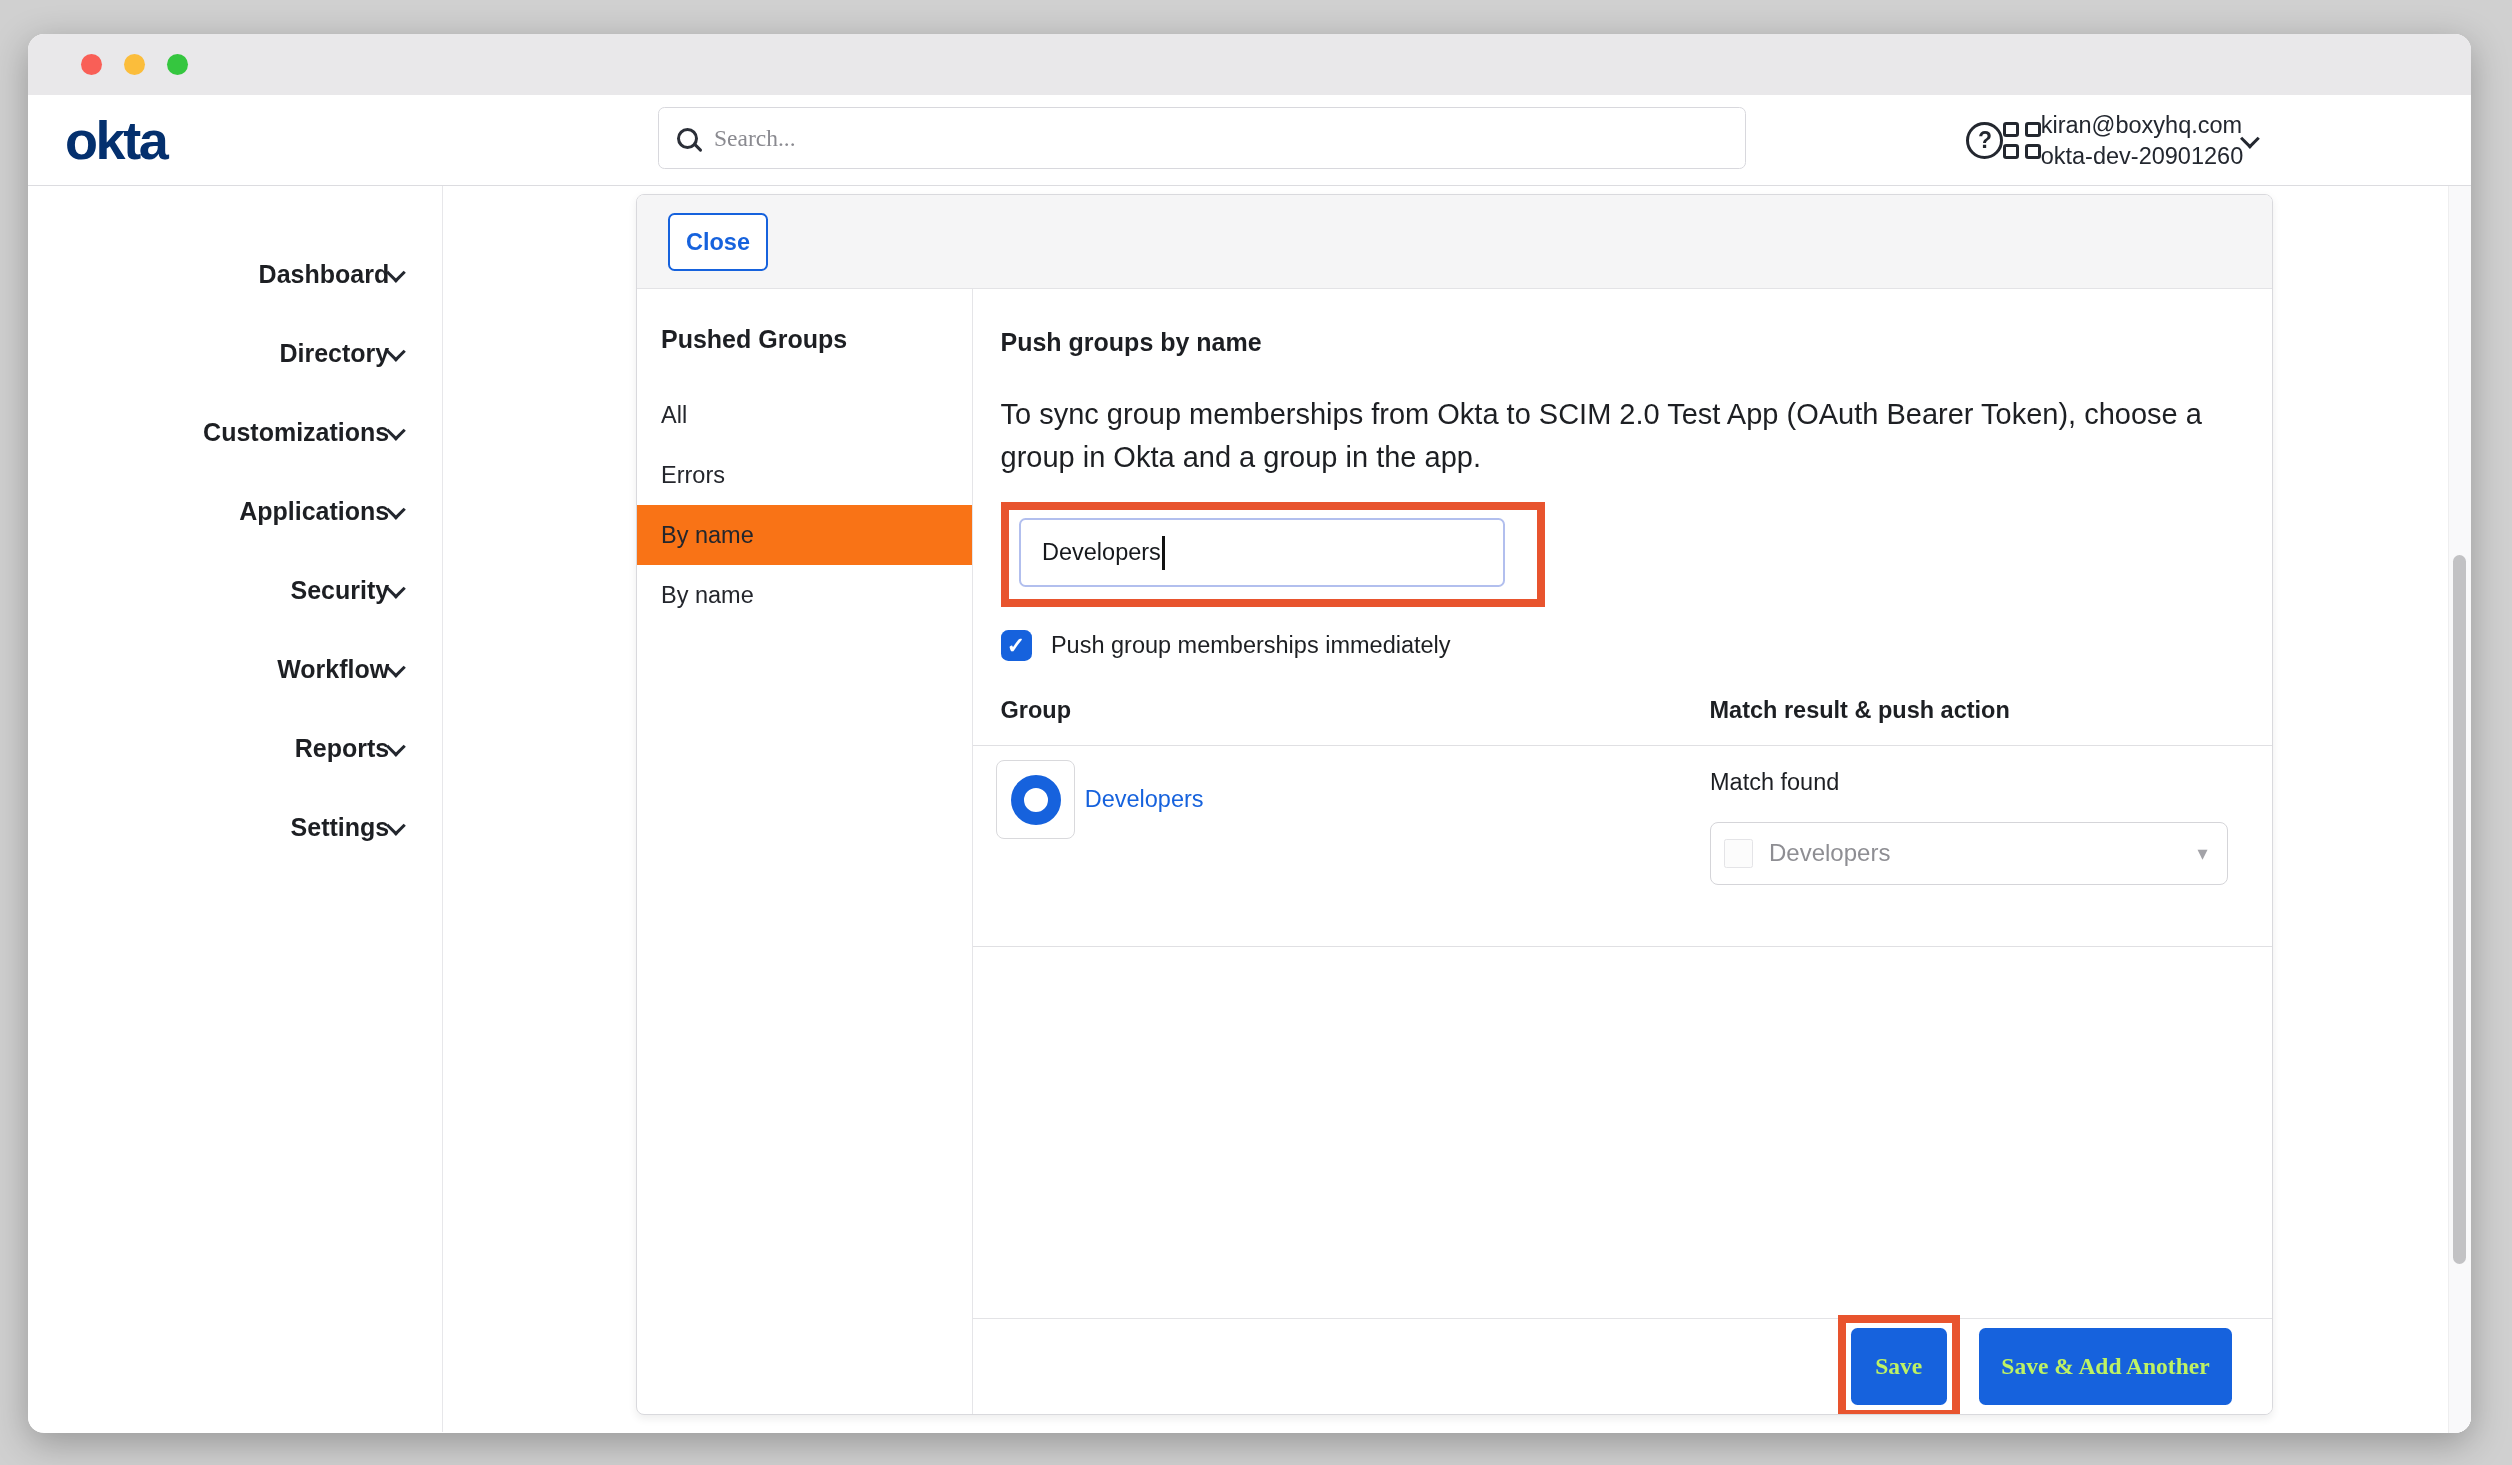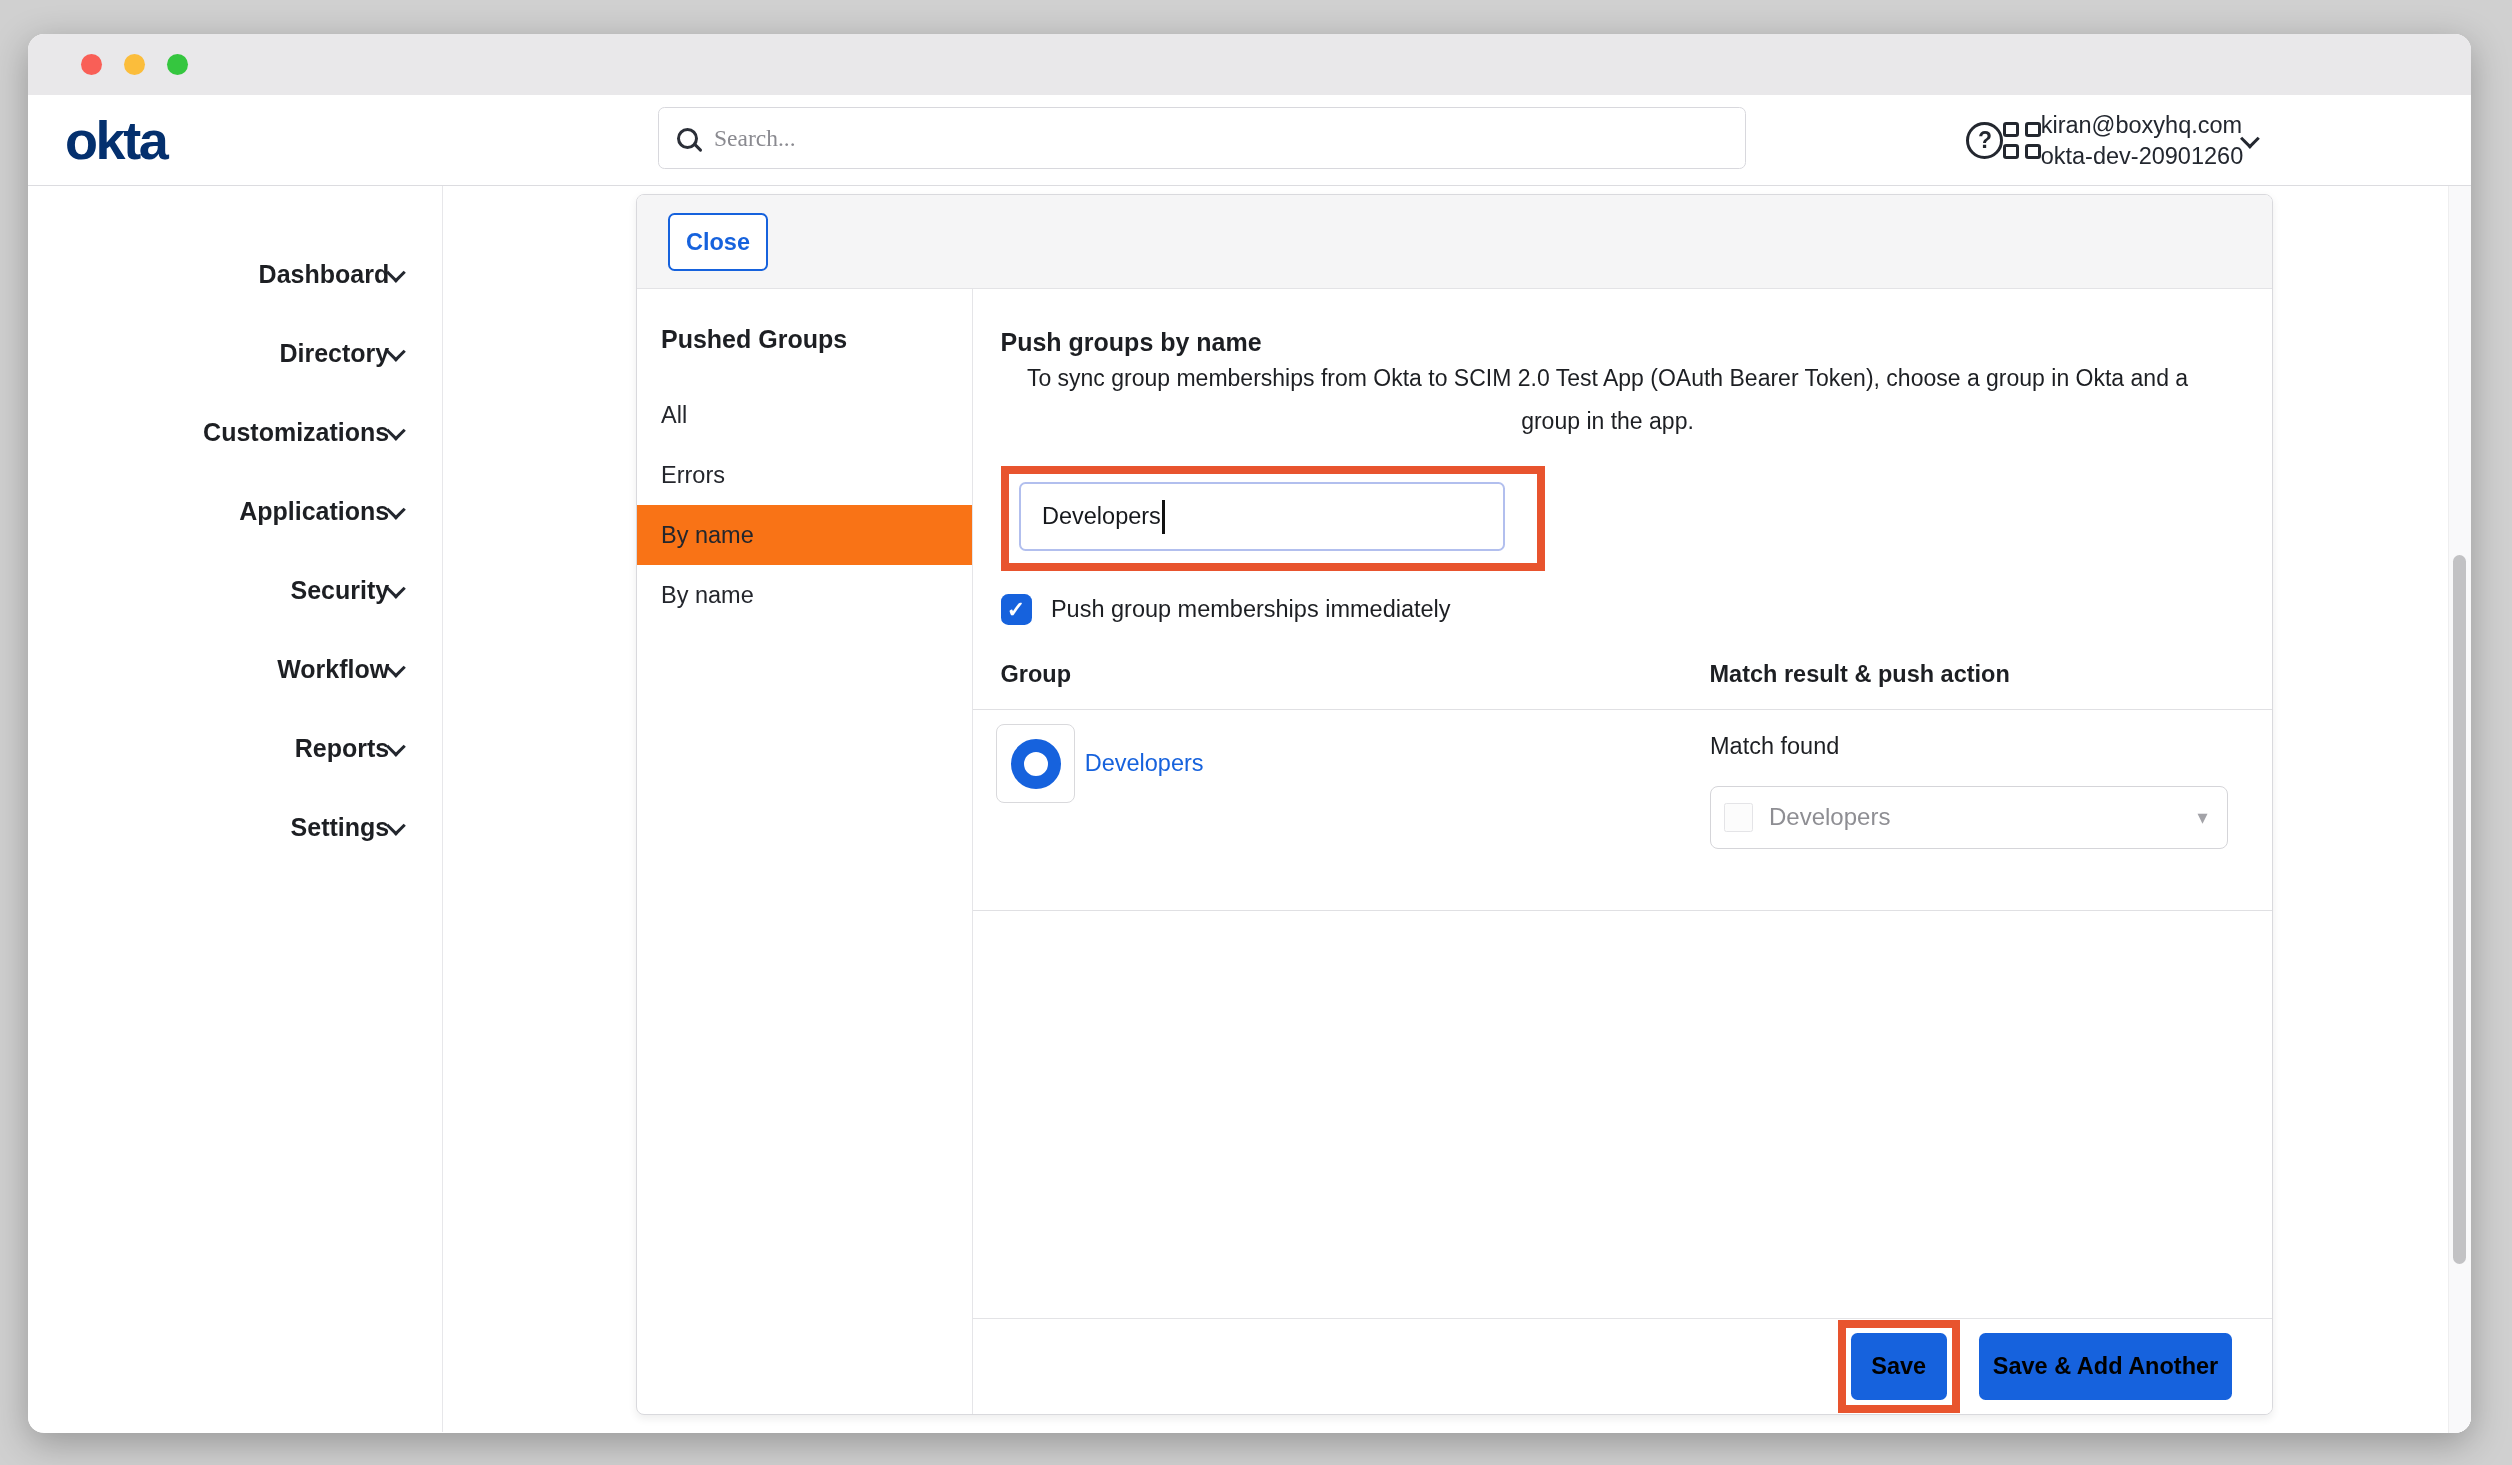--- a/index.html
+++ b/index.html
@@ -52,21 +52,21 @@
 
   .panel-body { flex:1; display:flex; min-height:0; }
   .pg-nav { width:336px; flex:none; border-right:1.6px solid #e5e5e8; padding-top:36px; }
   .pg-title { font-size:25px; font-weight:bold; margin:0 0 31px 24px; }
   .pg-item { height:60px; display:flex; align-items:center; padding-left:24px; font-size:23.5px; color:#24262c; cursor:pointer; }
   .pg-item.selected { background:#f97316; }
 
   .pg-content { flex:1; position:relative; display:flex; flex-direction:column; }
   .pg-scroll { padding:39px 32px 0 27.5px; }
   .heading { font-size:25px; font-weight:bold; }
-  .desc { font-size:23px; line-height:43px; max-width:1214px; color:#1d1f23;text-align:center; }
+  .desc { margin-top:36px; font-size:29px; line-height:43px; max-width:1214px; color:#1d1f23; }
 
   .annot-input { margin-top:23px; display:inline-block; border:8px solid #e8542e; padding:8px 32px 12px 10.5px; }
   .fake-input { width:486px; height:69px; border:2.4px solid #b2bfee; border-radius:6.5px; background:#fff;
                 display:flex; align-items:center; padding-left:21px; font-size:23.5px; color:#16181c; cursor:text; }
   .text-caret { display:inline-block; width:2.4px; height:34px; background:#111; margin-left:1.6px; }
 
   .check-row { margin-top:23px; display:flex; align-items:center; gap:19.4px; font-size:23.5px; }
   .checkbox { width:31px; height:31px; border-radius:7.3px; background:#1662dd; flex:none; cursor:pointer;
               display:flex; align-items:center; justify-content:center; }
   .checkbox::after { content:"✓"; color:#fff; font-size:22px; font-weight:bold; }
@@ -92,22 +92,22 @@
             display:flex; align-items:center; padding:0 19.4px 0 13px; cursor:pointer; background:#fff; }
   .dd-square { width:29px; height:29px; border:1.6px solid #e4e4e7; background:#fcfcfc; border-radius:2.4px; flex:none; }
   .dd-text { margin-left:16px; font-size:24px; color:#8e8e93; }
   .dd-caret { margin-left:auto; }
   .dd-caret::after { content:"▾"; font-size:20px; color:#a3a3a8; }
 
   .pg-footer { position:absolute; left:0; right:0; bottom:0; height:96px; background:#fff;
                border-top:1.6px solid #e3e3e6; display:flex; align-items:center; justify-content:flex-end;
                padding-right:40px; gap:19.4px; }
   .annot-save { border:8px solid #e8542e; padding:4.9px; display:flex; }
-  .btn-primary { background:#1662dd; color:#000000; border:none; border-radius:6.5px; font-weight:bold;
-                 font-size:23.5px; height:67px; cursor:pointer; font-family:Liberation Sans, sans-serif; }
+  .btn-primary { background:#1662dd; color:#bef264; border:none; border-radius:6.5px; font-weight:bold;
+                 font-size:23.5px; height:77px; cursor:pointer; font-family:Liberation Serif, serif; }
   .btn-save { width:96px; }
   .btn-saa { width:253px; }
 
   
   .scrollbar { position:absolute; top:152px; right:0; bottom:0; width:23px; background:#f9f9fa; border-left:1.6px solid #eeeeef; }
   .scroll-thumb { position:absolute; left:4px; top:369px; width:13px; height:709px; border-radius:7.3px; background:#c2c2c4; cursor:grab; }
 </style>
 </head>
 <body>
 

